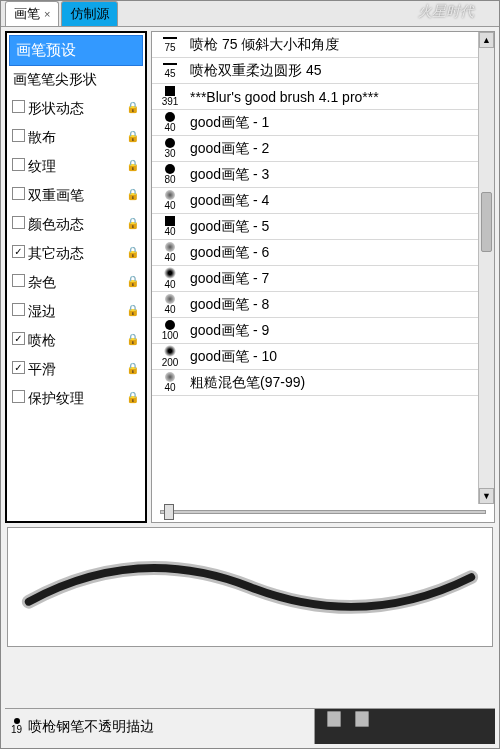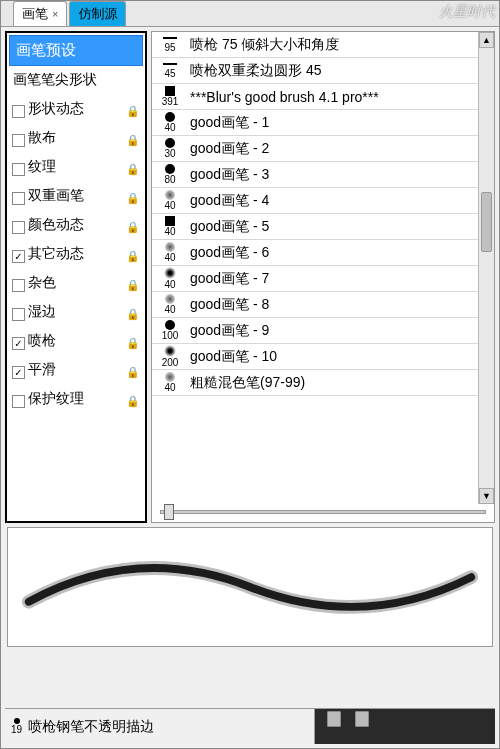--- a/index.html
+++ b/index.html
@@ -1,27 +1,27 @@
 <!DOCTYPE html>
 <html><head>
 <meta charset="utf-8">
 <style>
 * { margin: 0; padding: 0; box-sizing: border-box; font-family: "Microsoft YaHei", Arial, sans-serif; }
 body { width: 500px; height: 749px; background: #fff; overflow: hidden; position: relative; }
 .panel { width: 500px; height: 749px; border: 1px solid #888; background: #f0f0f0; display: flex; flex-direction: column; }
-.tabbar { display: flex; height: 26px; background: #e8e8e8; border-bottom: 1px solid #999; align-items: center; padding-left: 12px; gap: 2px; position: relative; }
+.tabbar { display: flex; height: 26px; background: #e8e8e8; border-bottom: 1px solid #999; align-items: center; padding-left: 4px; gap: 2px; position: relative; }
 .tab { padding: 3px 8px; font-size: 13px; background: #0ea5e9; border: 1px solid #999; border-bottom: none; border-radius: 3px 3px 0 0; cursor: pointer; display: flex; align-items: center; gap: 4px; }
 .tab.active { background: #fff; }
 .tab .x { font-size: 11px; color: #555; }
-.watermark { position: absolute; right: 4px; top: 2px; color: rgba(255,255,255,.75); font-style: italic; font-size: 14px; text-shadow: 0 0 2px #666; }
+.watermark { position: absolute; right: 25px; top: 2px; color: rgba(255,255,255,.75); font-style: italic; font-size: 14px; text-shadow: 0 0 2px #666; }
 .content { flex: 1; display: flex; flex-direction: column; padding: 4px; gap: 4px; }
 .upper { display: flex; gap: 4px; height: 492px; }
 .left-col { width: 142px; border: 2px solid #000; background: #fff; padding: 2px; }
 .preset-header { background: #3399ff; color: #fff; font-size: 15px; padding: 5px 6px; border: 1px solid #2277dd; }
-.preset-item { padding: 5px 3px; font-size: 14px; display: flex; align-items: flex-end; gap: 3px; border-bottom: 1px solid transparent; }
+.preset-item { padding: 5px 3px; font-size: 14px; display: flex; align-items: flex-start; gap: 3px; border-bottom: 1px solid transparent; }
 .preset-item.title-row { font-size: 14px; padding-left: 4px; }
 .chk { width: 13px; height: 13px; border: 1px solid #888; background: #fff; display: inline-flex; align-items: center; justify-content: center; font-size: 10px; color: #000; }
 .lock { width: 14px; height: 14px; margin-left: auto; display: inline-flex; align-items: center; justify-content: center; font-size: 11px; color: #777; }
 .right-col { flex: 1; display: flex; flex-direction: column; border: 1px solid #999; background: #fff; }
 .brush-list { flex: 1; overflow: hidden; position: relative; }
 .brush-row { display: flex; align-items: center; height: 26px; border-bottom: 1px solid #d8d8d8; padding: 0 4px; gap: 6px; font-size: 14px; }
 .brush-thumb { width: 28px; display: flex; flex-direction: column; align-items: center; font-size: 10px; line-height: 1; }
 .brush-dot { width: 10px; height: 10px; border-radius: 50%; background: #000; margin-bottom: 1px; }
 .brush-sq { width: 10px; height: 10px; background: #000; margin-bottom: 1px; }
 .brush-dash { width: 14px; height: 2px; background: #000; margin-bottom: 4px; }
@@ -126,21 +126,21 @@
             </div>
           </div>
       </div>
 
       <div class="right-col">
         <div class="brush-list">
           <div id="brush-rows">
               <div class="brush-row">
                 <span class="brush-thumb">
                   <span class="brush-dash"></span>
-                  <span>95</span>
+                  <span>75</span>
                 </span>
                 <span>喷枪 75 倾斜大小和角度</span>
               </div>
               <div class="brush-row">
                 <span class="brush-thumb">
                   <span class="brush-dash"></span>
                   <span>45</span>
                 </span>
                 <span>喷枪双重柔边圆形 45</span>
               </div>

